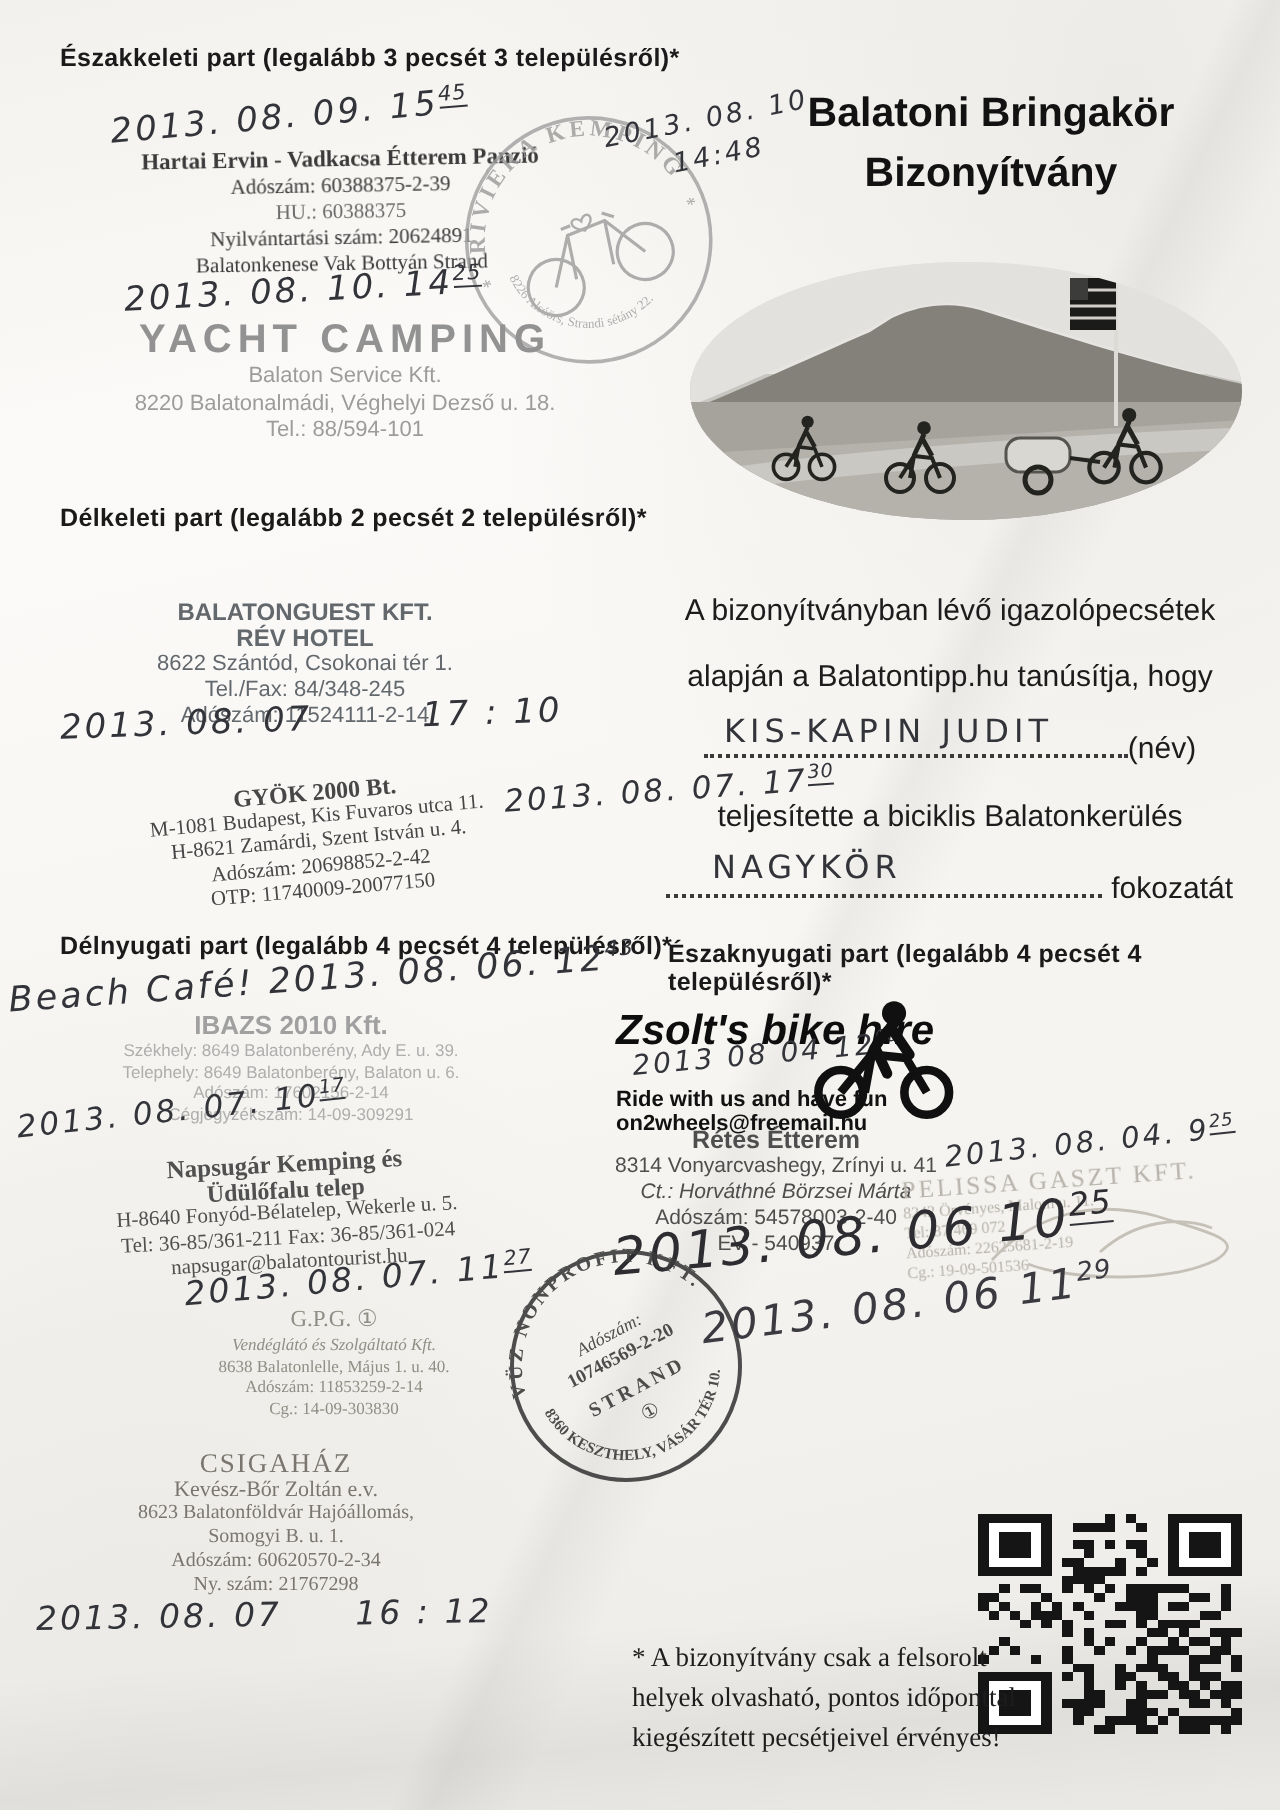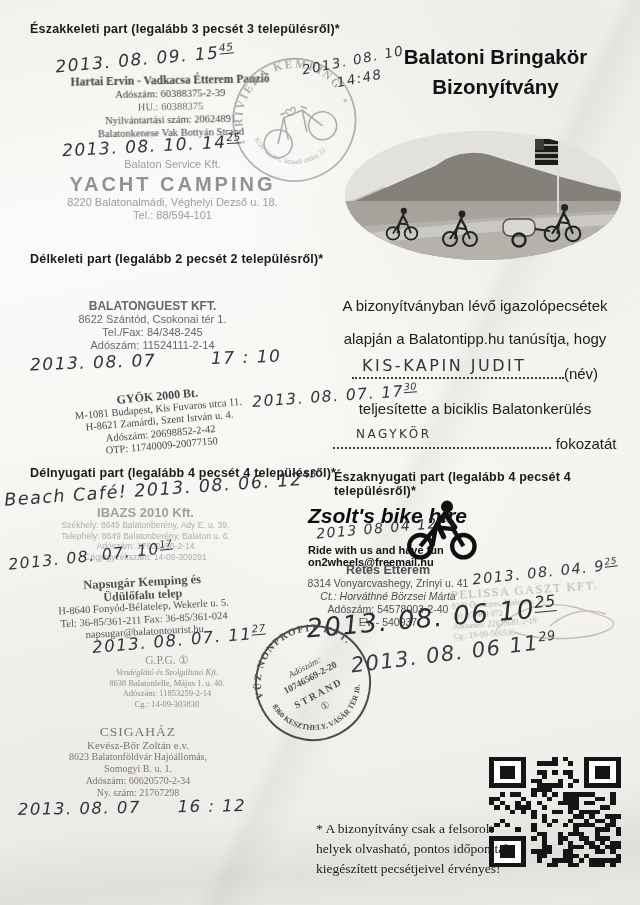--- a/index.html
+++ b/index.html
@@ -80,22 +80,22 @@
 
   <div class="title">
     <div>Balatoni Bringakör</div>
     <div>Bizonyítvány</div>
   </div>
 
   <div class="hw" style="left:62px;top:135px;font-size:17px;transform:rotate(-3deg);">
     <span>2013. 08. 10. 14</span><span class="sup sup-u">25</span>
   </div>
   <div class="stamp" style="left:40px;top:158px;width:265px;color:#9c9c9c;font-size:11px;line-height:13.5px;">
+    <div style="font-size:20px;font-weight:bold;letter-spacing:3px;color:#929292;line-height:24px;">YACHT CAMPING</div>
     <div>Balaton Service Kft.</div>
-    <div style="font-size:20px;font-weight:bold;letter-spacing:3px;color:#929292;line-height:24px;">YACHT CAMPING</div>
     <div>8220 Balatonalmádi, Véghelyi Dezső u. 18.</div>
     <div>Tel.: 88/594-101</div>
   </div>
 
   <svg style="position:absolute;left:345px;top:131px;" width="276" height="129" viewBox="0 0 276 129">
     <defs>
       <clipPath id="oval">
           <ellipse cx="138" cy="64.5" rx="138" ry="64.5"></ellipse>
         </clipPath>
       <g id="pcy" stroke="#23231f" fill="none" stroke-width="2">
@@ -130,40 +130,41 @@
         <line x1="190" y1="98" x2="205" y2="100" stroke="#23231f" stroke-width="2"></line>
       </g>
       <use href="#pcy" transform="translate(207,86) scale(1.05)"></use>
     </g>
   </svg>
 
   <div class="heading" style="left:30px;top:252px;">Délkeleti part (legalább 2 pecsét 2 településről)*</div>
 
   <div class="stamp" style="left:40px;top:300px;width:225px;color:#63686d;font-size:11px;line-height:13px;">
     <div style="font-size:12px;font-weight:bold;">BALATONGUEST KFT.</div>
+    <div style="font-size:12px;font-weight:bold;">RÉV HOTEL</div>
     <div>8622 Szántód, Csokonai tér 1.</div>
     <div>Tel./Fax: 84/348-245</div>
     <div>Adószám: 11524111-2-14</div>
   </div>
   <div class="hw" style="left:30px;top:350px;font-size:17px;transform:rotate(-2deg);">
     <span>2013. 08. 07</span>
     <span style="margin-left:48px;">17 : 10</span>
   </div>
 
   <div class="cert">
     <div class="row">A bizonyítványban lévő igazolópecsétek</div>
     <div class="row">alapján a  Balatontipp.hu tanúsítja, hogy</div>
     <div class="row" style="position:relative;height:24px;">
       <span class="dots" style="width:212px;"></span><span>(név)</span>
       <span class="hw hw-print" style="left:16px;top:-6px;font-size:16px;margin-left:24px;">KIS-KAPIN JUDIT</span>
     </div>
     <div class="row">teljesítette a biciklis Balatonkerülés</div>
     <div class="row" style="position:relative;height:24px;">
       <span class="dots" style="width:218px;"></span> <span>fokozatát</span>
-      <span class="hw hw-print" style="left:34px;top:-8px;font-size:12px;">NAGYKÖR</span>
+      <span class="hw hw-print" style="left:34px;top:-8px;font-size:16px;">NAGYKÖR</span>
     </div>
   </div>
 
   <div class="stamp serif" style="left:42px;top:390px;width:235px;color:#474747;font-size:10.5px;line-height:12.5px;transform:rotate(-5deg);">
     <div style="font-size:12px;font-weight:bold;">GYÖK 2000 Bt.</div>
     <div>M-1081 Budapest, Kis Fuvaros utca 11.</div>
     <div>H-8621 Zamárdi, Szent István u. 4.</div>
     <div>Adószám: 20698852-2-42</div>
     <div>OTP: 11740009-20077150</div>
   </div>

